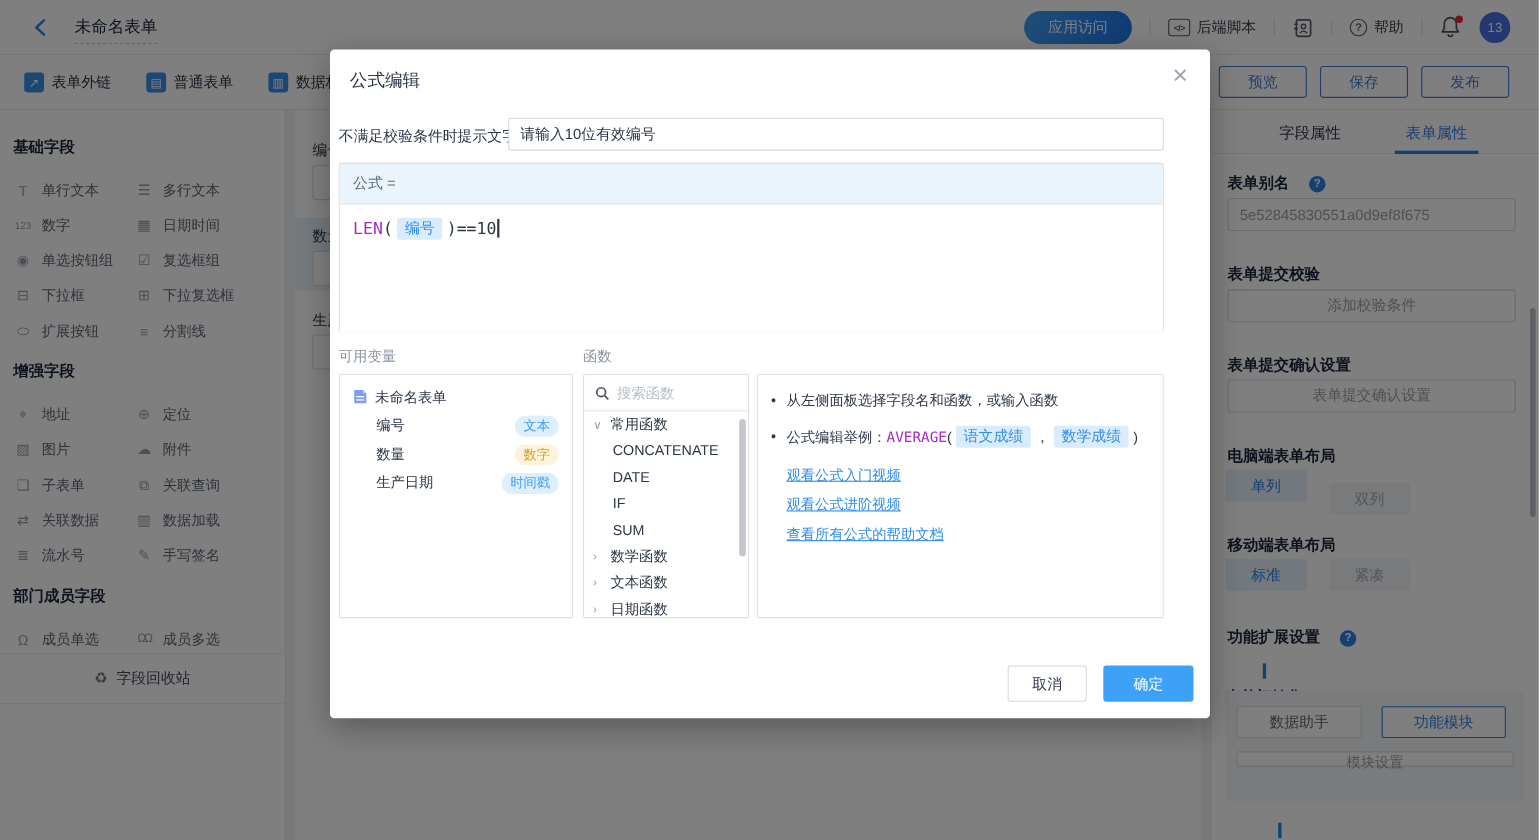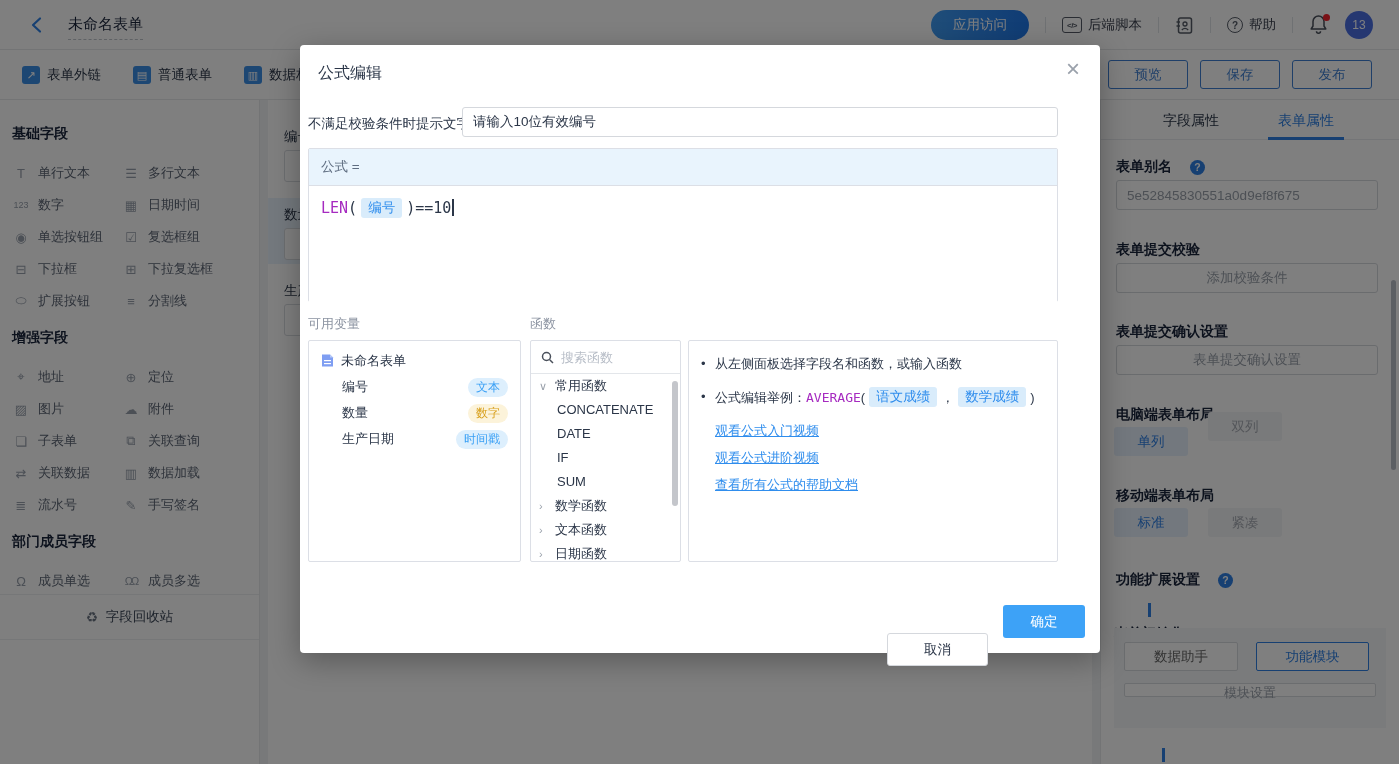--- a/index.html
+++ b/index.html
@@ -94,21 +94,21 @@
   .searchrow input { border:none; outline:none; width:100px; font-size:13px; color:#7f1d1d; font-family:"Liberation Sans",sans-serif; }
   .searchrow input::placeholder { color:#b6bcc6; }
   .fnrow { height:24px; display:flex; align-items:center; gap:6px; padding-left:8px; font-size:13px; color:#2b3648; cursor:pointer; }
   .fnrow .cr { color:#9aa1ab; font-size:11px; width:10px; }
   .fnitem { height:24px; line-height:24px; padding-left:26px; font-size:13px; color:#2b3648; cursor:pointer; }
   .fnscroll { position:absolute; right:2px; top:40px; width:6px; height:125px; border-radius:3px; background:#c4c6cb; }
   .tip { position:relative; padding-left:26px; margin-top:13px; font-size:13px; color:#2b3648; line-height:20px; }
   .tip::before { content:"•"; position:absolute; left:12px; color:#2b3648; }
   .hlink { display:block; margin:9px 0 0 26px; font-size:13px; color:#2f8ded; text-decoration:underline; cursor:pointer; }
   .hlink.first { margin-top:14px; }
-  .m-cancel { position:absolute; right:112px; top:560px; width:101px; height:33px; background:#fff; border:1px solid #d5d8dd; border-radius:3px; font-size:13.5px; color:#2b3648; cursor:pointer;margin-top:28px; }
+  .m-cancel { position:absolute; right:112px; top:560px; width:72px; height:33px; background:#fff; border:1px solid #d5d8dd; border-radius:3px; font-size:13.5px; color:#2b3648; cursor:pointer; }
   .m-ok { position:absolute; right:15px; top:560px; width:82px; height:33px; background:#3da2f7; border:none; border-radius:3px; font-size:13.5px; color:#fff; cursor:pointer; }
   svg { display:block; }
 </style>
 </head>
 <body>
 
 <div class="app">
 
   <div class="header">
     <div class="back">
@@ -310,21 +310,21 @@
     </div>
     <button class="pbtn" style="top:163px">添加校验条件</button>
     <div class="plabel" style="top:223px">
       <span>表单提交确认设置</span>
     </div>
     <button class="pbtn" style="top:245px">表单提交确认设置</button>
     <div class="plabel" style="top:306px">
       <span>电脑端表单布局</span>
     </div>
     <button class="seg on" style="left:13px;top:327px">单列</button>
-    <button class="seg off" style="left:107px;top:312px">双列</button>
+    <button class="seg off" style="left:107px;top:339px">双列</button>
     <div class="plabel" style="top:387px">
       <span>移动端表单布局</span>
     </div>
     <button class="seg on" style="left:13px;top:408px">标准</button>
     <button class="seg off" style="left:107px;top:408px">紧凑</button>
     <div class="plabel" style="top:471px">
       <span>功能扩展设置</span>
       <span class="helpdot">?</span>
     </div>
     <div class="barlabel" style="top:503px">

